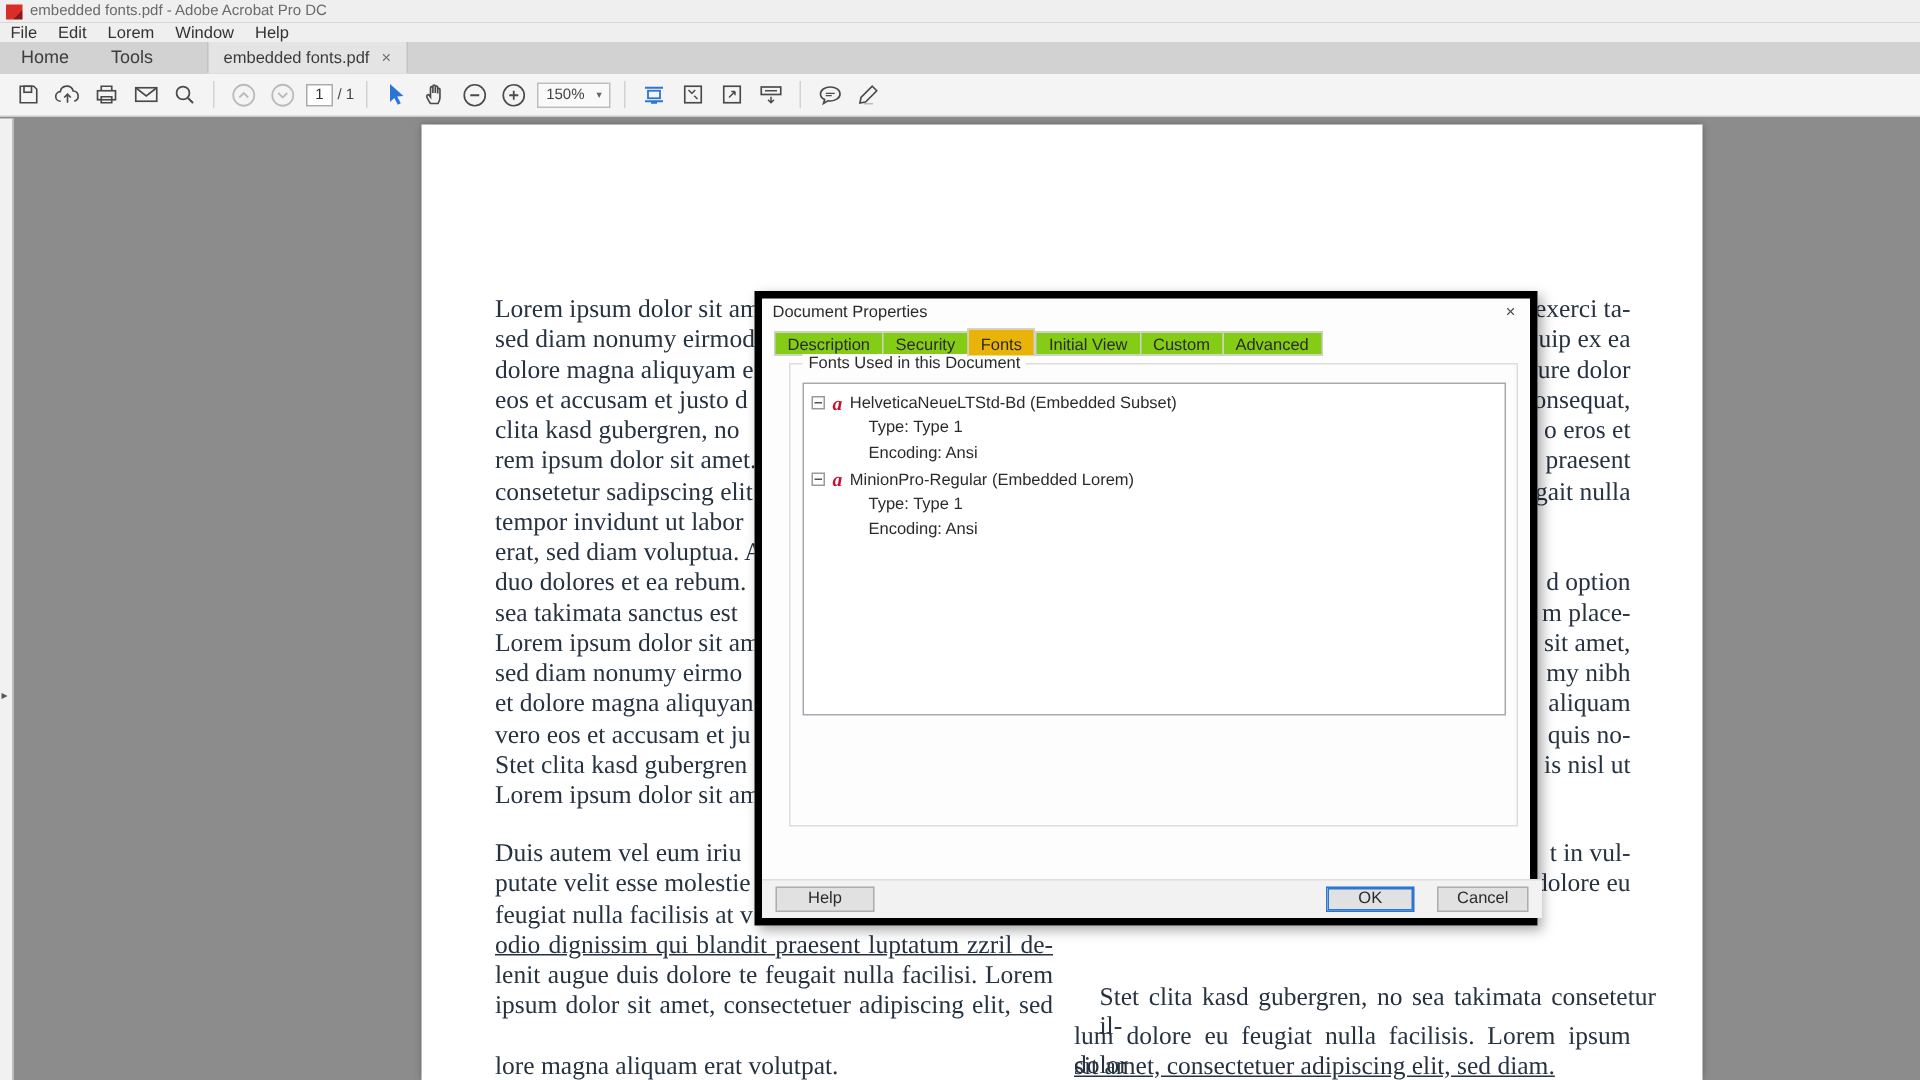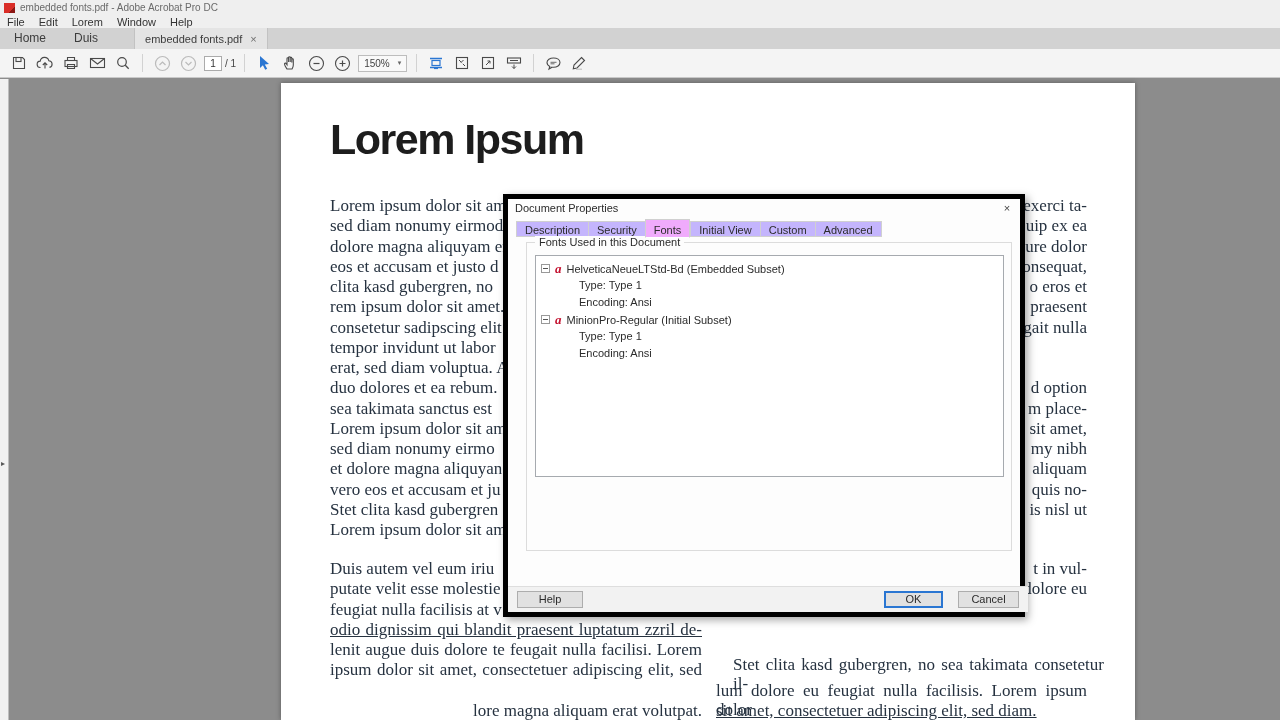--- a/index.html
+++ b/index.html
@@ -56,23 +56,23 @@
 
   
   #dialog { position:absolute; left:503px; top:194px; width:522px; height:423px;
     background:#fdfdfd; border:5px solid #000000; box-shadow:3px 3px 8px rgba(0,0,0,.35); }
   #dlg-title { position:absolute; left:0; top:0; width:100%; height:17px;
     display:flex; align-items:center; padding-left:7px; font-size:11px; color:#2b2b2b; }
   #dlg-close { position:absolute; right:0; top:0; width:26px; height:17px;
     display:flex; align-items:center; justify-content:center; font-size:11px; color:#444; }
   #dlg-tabs { position:absolute; left:8px; top:20px; display:flex; align-items:flex-end; }
   .dtab { font-size:11px; color:#2b2b2b; padding:2px 8px 3px; border:1px solid #d0d0d0;
-    border-right:none; background:#c4b5fd; height:16px; }
+    border-right:none; background:#84cc16; height:16px; }
   .dtab:last-child { border-right:1px solid #d0d0d0; }
-  .dtab.active { background:#f0abfc; height:19px; padding-top:4px; border-right:1px solid #d0d0d0;
+  .dtab.active { background:#eab308; height:19px; padding-top:4px; border-right:1px solid #d0d0d0;
     border-bottom:1px solid #fff; position:relative; z-index:2; margin-bottom:-1px; }
   #groupbox { position:absolute; left:18px; top:43px; width:486px; height:309px;
     border:1px solid #dcdcdc; }
   #group-label { position:absolute; left:8px; top:-7px; background:#fdfdfd;
     padding:0 4px; font-size:11px; color:#2b2b2b; }
   #fontlist { position:absolute; left:27px; top:56px; width:469px; height:222px;
     background:#fff; border:1px solid #a6aaaf; padding:4px 0 0 5px; }
   .trow { display:flex; align-items:center; height:17px; gap:5px; }
   .minusbox { width:9px; height:9px; border:1px solid #999; background:#fff;
     position:relative; flex:none; }
@@ -104,21 +104,21 @@
 <div id="menubar">
   <span class="mi">File</span>
   <span class="mi">Edit</span>
   <span class="mi">Lorem</span>
   <span class="mi">Window</span>
   <span class="mi">Help</span>
 </div>
 
 <div id="tabbar">
   <span class="app-tab">Home</span>
-  <span class="app-tab">Duis</span>
+  <span class="app-tab">Tools</span>
   <div id="doc-tab">
     <span>embedded fonts.pdf</span>
     <span class="x">×</span>
   </div>
 </div>
 
 <div id="toolbar">
   <span class="tb">
       <svg class="ic" width="16" height="16" viewBox="0 0 16 16">
         <path d="M2.5 2.5h9l2 2v9h-11z" fill="none" stroke="#4a4a4a" stroke-width="1.1"></path>
@@ -231,21 +231,20 @@
       </svg>
     </span>
 </div>
 
 <div id="canvas">
   <div id="navstrip">
     <span class="arr">▸</span>
   </div>
 
   <div id="page">
-    <div id="heading">Lorem Ipsum</div>
     <div class="col" style="left:49px; top:113px; height:350px;">
         <div class="tl" style="top: 0px;">Lorem ipsum dolor sit am</div>
         <div class="tl" style="top: 20.25px;">sed diam nonumy eirmod</div>
         <div class="tl" style="top: 40.5px;">dolore magna aliquyam er</div>
         <div class="tl" style="top: 60.75px;">eos et accusam et justo d</div>
         <div class="tl" style="top: 81px;">clita kasd gubergren, no</div>
         <div class="tl" style="top: 101.25px;">rem ipsum dolor sit amet.</div>
         <div class="tl" style="top: 121.5px;">consetetur sadipscing elit</div>
         <div class="tl" style="top: 141.75px;">tempor invidunt ut labor</div>
         <div class="tl" style="top: 162px;">erat, sed diam voluptua. A</div>
@@ -258,21 +257,21 @@
         <div class="tl" style="top: 303.75px;">Stet clita kasd gubergren</div>
         <div class="tl" style="top: 324px;">Lorem ipsum dolor sit am</div>
       </div>
     <div class="col" style="left:49px; top:476px; height:165px;">
         <div class="tl" style="top: 0px;">Duis autem vel eum iriu</div>
         <div class="tl" style="top: 20.25px;">putate velit esse molestie</div>
         <div class="tl" style="top: 40.5px;">feugiat nulla facilisis at v</div>
         <div class="tl tj" style="top: 60.75px; text-decoration: underline;">odio dignissim qui blandit praesent luptatum zzril de-</div>
         <div class="tl tj" style="top: 81px;">lenit augue duis dolore te feugait nulla facilisi. Lorem</div>
         <div class="tl tj" style="top: 101.25px;">ipsum dolor sit amet, consectetuer adipiscing elit, sed</div>
-        <div class="tl" style="top: 141.75px; text-align: right;">lore magna aliquam erat volutpat.</div>
+        <div class="tl" style="top: 141.75px;">lore magna aliquam erat volutpat.</div>
       </div>
     <div class="col" style="left:435px; top:113px; height:350px; width:371px;">
         <div class="tl tr" style="top: 0px;">exerci ta-</div>
         <div class="tl tr" style="top: 20.25px;">uip ex ea</div>
         <div class="tl tr" style="top: 40.5px;">ure dolor</div>
         <div class="tl tr" style="top: 60.75px;">onsequat,</div>
         <div class="tl tr" style="top: 81px;">o eros et</div>
         <div class="tl tr" style="top: 101.25px;">praesent</div>
         <div class="tl tr" style="top: 121.5px;">gait nulla</div>
         <div class="tl tr" style="top: 182.25px;">d option</div>
@@ -317,21 +316,21 @@
       <div class="trow">
         <span class="minusbox"></span>
         <span class="t1ico">a</span>
         <span class="fname">HelveticaNeueLTStd-Bd (Embedded Subset)</span>
       </div>
       <div class="tchild">Type: Type 1</div>
       <div class="tchild">Encoding: Ansi</div>
       <div class="trow">
         <span class="minusbox"></span>
         <span class="t1ico">a</span>
-        <span class="fname">MinionPro-Regular (Initial Subset)</span>
+        <span class="fname">MinionPro-Regular (Embedded Lorem)</span>
       </div>
       <div class="tchild">Type: Type 1</div>
       <div class="tchild">Encoding: Ansi</div>
     </div>
 
     <div id="dlg-bottom">
       <div class="dbtn" id="btn-help">Help</div>
       <div class="dbtn" id="btn-ok">OK</div>
       <div class="dbtn" id="btn-cancel">Cancel</div>
     </div>

